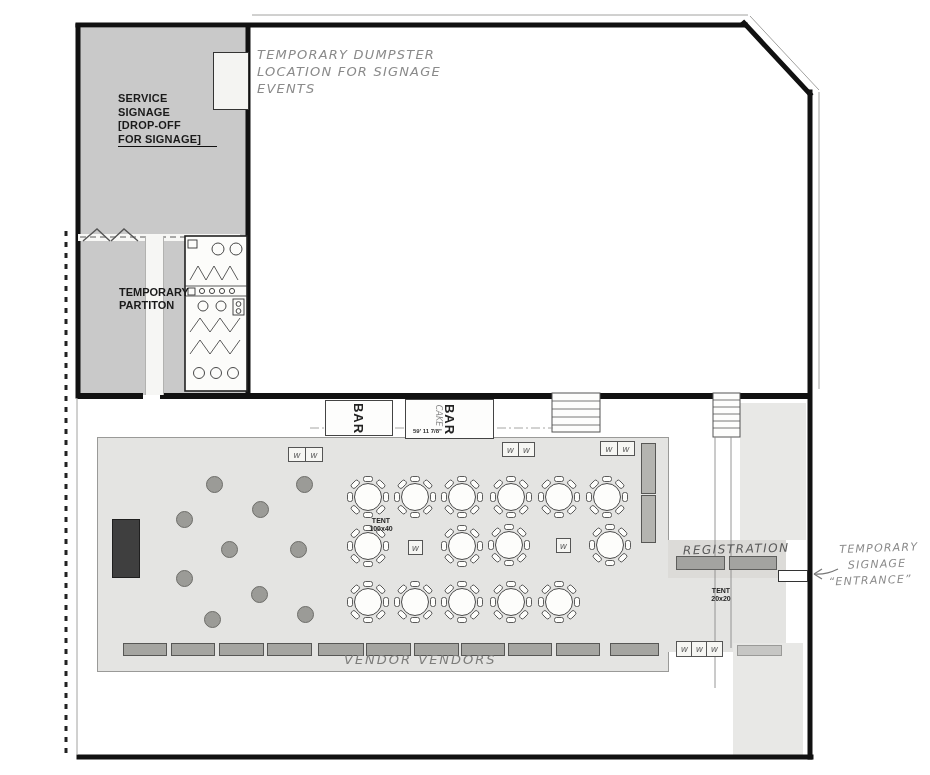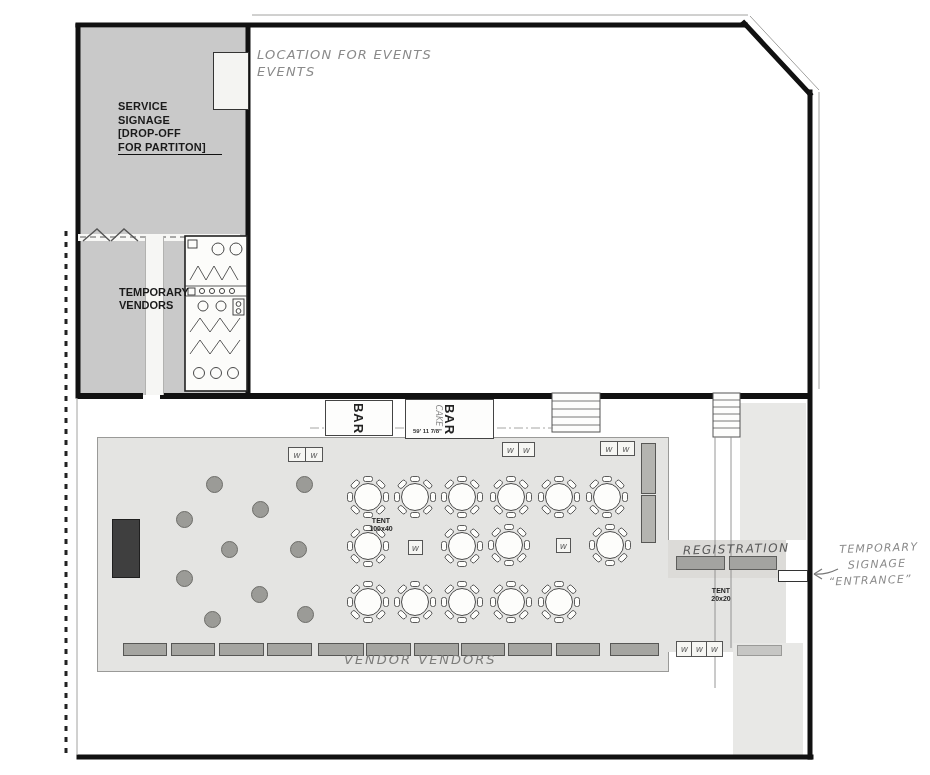--- a/index.html
+++ b/index.html
@@ -169,44 +169,45 @@
 
   <div class="abs bar-box" style="left:325px;top:400px;width:66px;height:34px;">
     <span class="bar-label">BAR</span>
   </div>
   <div class="abs bar-box" style="left:405px;top:399px;width:87px;height:38px;">
     <span class="abs hand" style="left:22px;top:11px;transform:rotate(90deg);font-size:8px;letter-spacing:0;">CAKE</span>
     <span class="bar-label">BAR</span>
     <span class="abs dim-text" style="left:7px;bottom:4px;">59' 11 7/8"</span>
   </div>
 
-  <div class="abs cad svc-text" style="left:118px;top:100px;">
+  <div class="abs cad svc-text" style="left:118px;top:92px;">
     <div>SERVICE</div>
     <div>SIGNAGE</div>
     <div>[DROP-OFF</div>
-    <div class="svc-line4"><span>FOR PARTITON]</span></div>
+    <div class="svc-line4"><span>FOR SIGNAGE]</span></div>
   </div>
 
   <div class="abs cad greenery-text" style="left:119px;top:286px;">
     <div>TEMPORARY</div>
-    <div>VENDORS</div>
+    <div>PARTITON</div>
   </div>
 
   <div class="abs tiny-label" style="left:360px;top:517px;width:42px;">
     <div>TENT</div>
     <div>100x40</div>
   </div>
 
   <div class="abs tiny-label" style="left:700px;top:587px;width:42px;">
     <div>TENT</div>
     <div>20x20</div>
   </div>
 
   <div class="abs hand" style="left:257px;top:46px;font-size:13px;line-height:17px;">
-    <div>LOCATION FOR EVENTS</div>
+    <div>TEMPORARY DUMPSTER</div>
+    <div>LOCATION FOR SIGNAGE</div>
     <div>EVENTS</div>
   </div>
 
   <div class="abs hand hand-dark" style="left:683px;top:542px;font-size:12px;letter-spacing:1.5px;transform:rotate(-1.5deg);">REGISTRATION</div>
 
   <div class="abs hand" style="left:344px;top:652px;font-size:13px;letter-spacing:2px;color:#7c7c7a;">VENDOR VENDORS</div>
 
   <div class="abs hand" style="left:822px;top:541px;font-size:11px;line-height:16px;transform:rotate(-2deg);">
     <div style="padding-left:18px;">TEMPORARY</div>
     <div style="padding-left:26px;">SIGNAGE</div>

